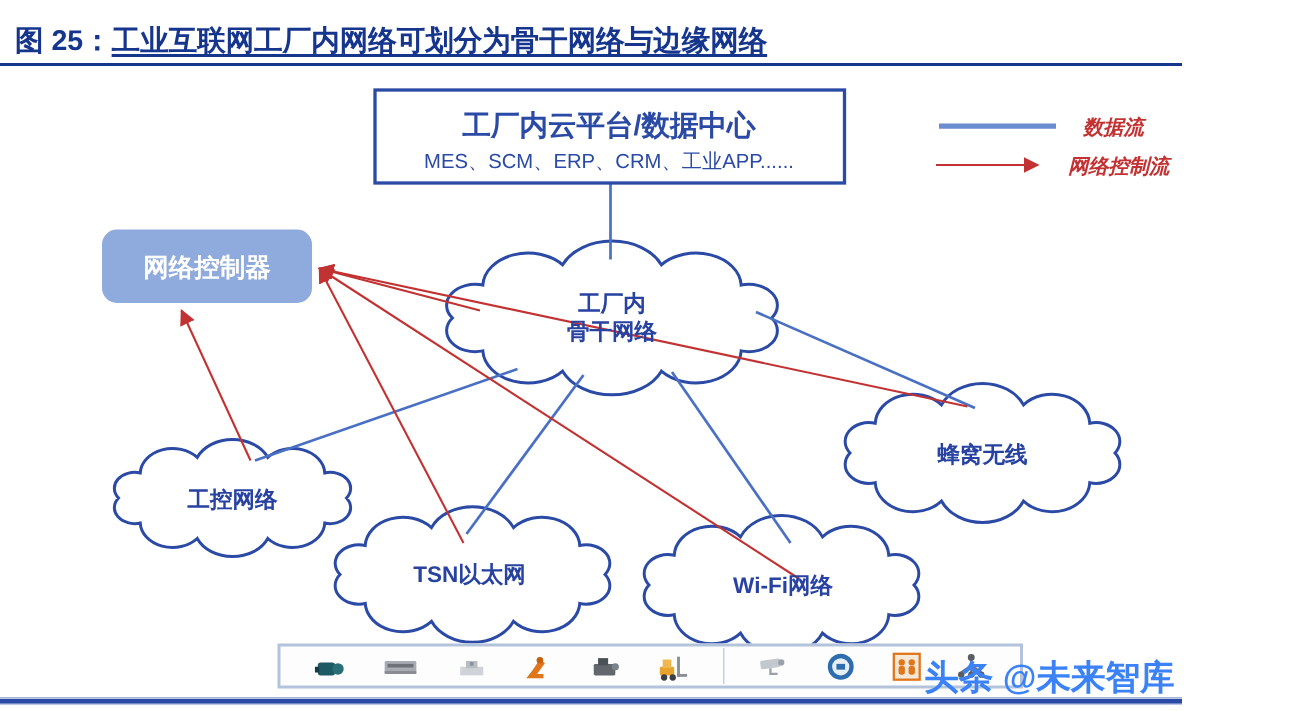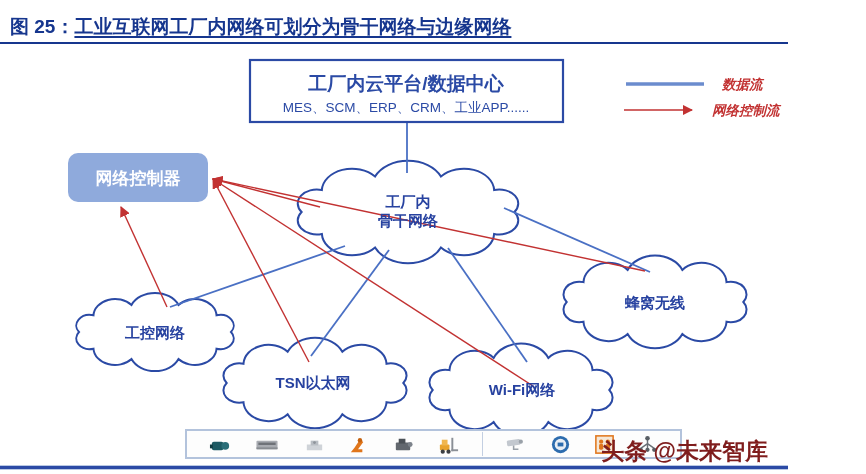--- a/index.html
+++ b/index.html
@@ -8,21 +8,21 @@
   .header{position:absolute;left:0;top:0;width:866px;height:44px;box-sizing:border-box;
           border-bottom:2px solid #16368e;padding:14px 8px 0 10px;
           font-size:19px;font-weight:bold;color:#16368e;white-space:nowrap;}
   .fig-title{text-decoration:underline;text-decoration-thickness:2px;text-underline-offset:3px;}
   .diagram{position:absolute;left:0;top:0;}
   .device-strip{position:absolute;left:185px;top:429px;width:497px;height:30px;
                 box-sizing:border-box;border:2px solid #b3c3dc;background:#fdfdfd;
                 display:flex;align-items:center;justify-content:space-evenly;}
   .dev-icon{display:flex;align-items:center;}
   .strip-divider{width:1px;height:24px;background:#c3cfe2;}
-  .watermark{position:absolute;right:20px;top:436px;font-size:23px;font-weight:bold;color:#7f1d1d;}
+  .watermark{position:absolute;right:5px;top:436px;font-size:23px;font-weight:bold;color:#3b82f6;}
   .bottom-rule{position:absolute;left:0;top:465px;width:866px;height:3px;background:#2b4aa5;
                border-top:1px solid #b9c8e4;border-bottom:1px solid #b9c8e4;}
   text{font-family:"Liberation Sans","DejaVu Sans",sans-serif;}
   .cloud-label{fill:#2742a0;font-weight:bold;font-size:15px;}
   .legend-label{fill:#c23232;font-weight:bold;font-style:italic;font-size:13.5px;}
 </style>
 </head>
 <body>
 
 <div class="page">

